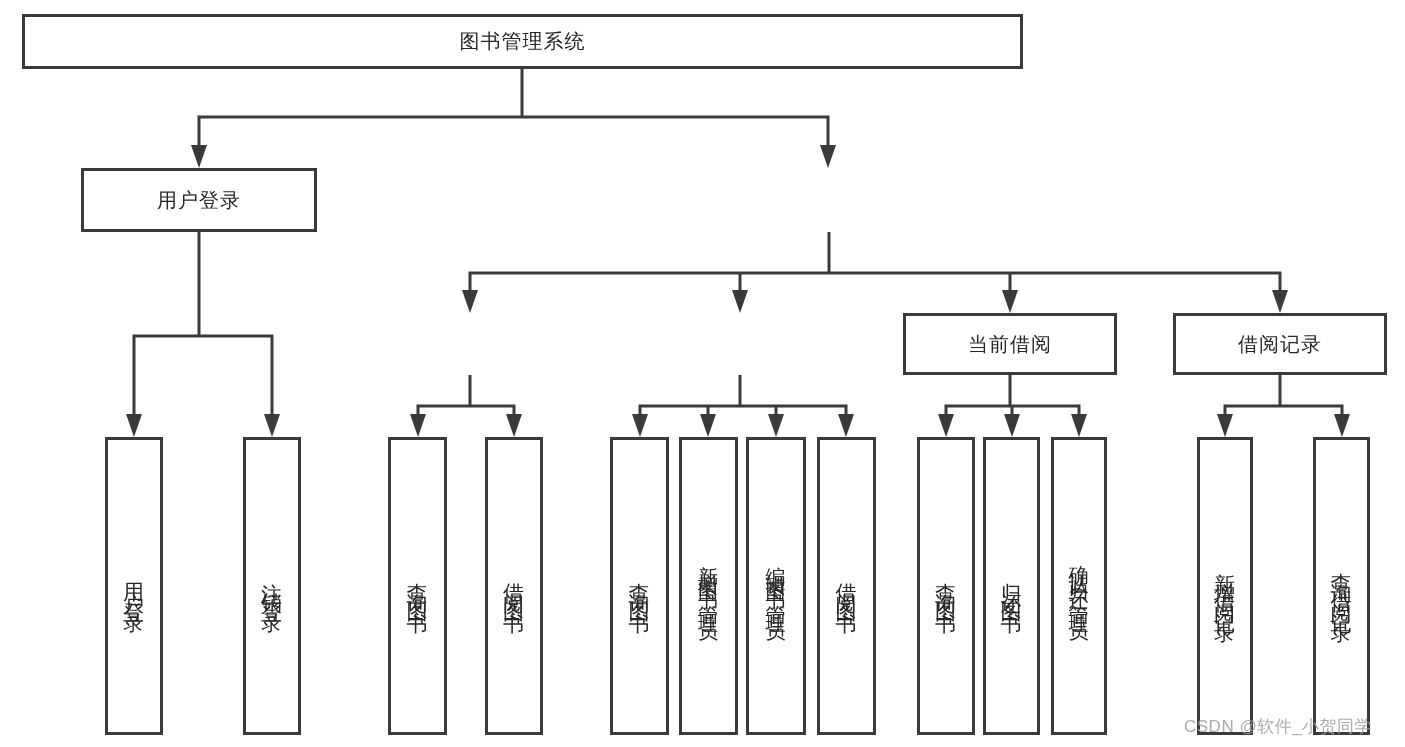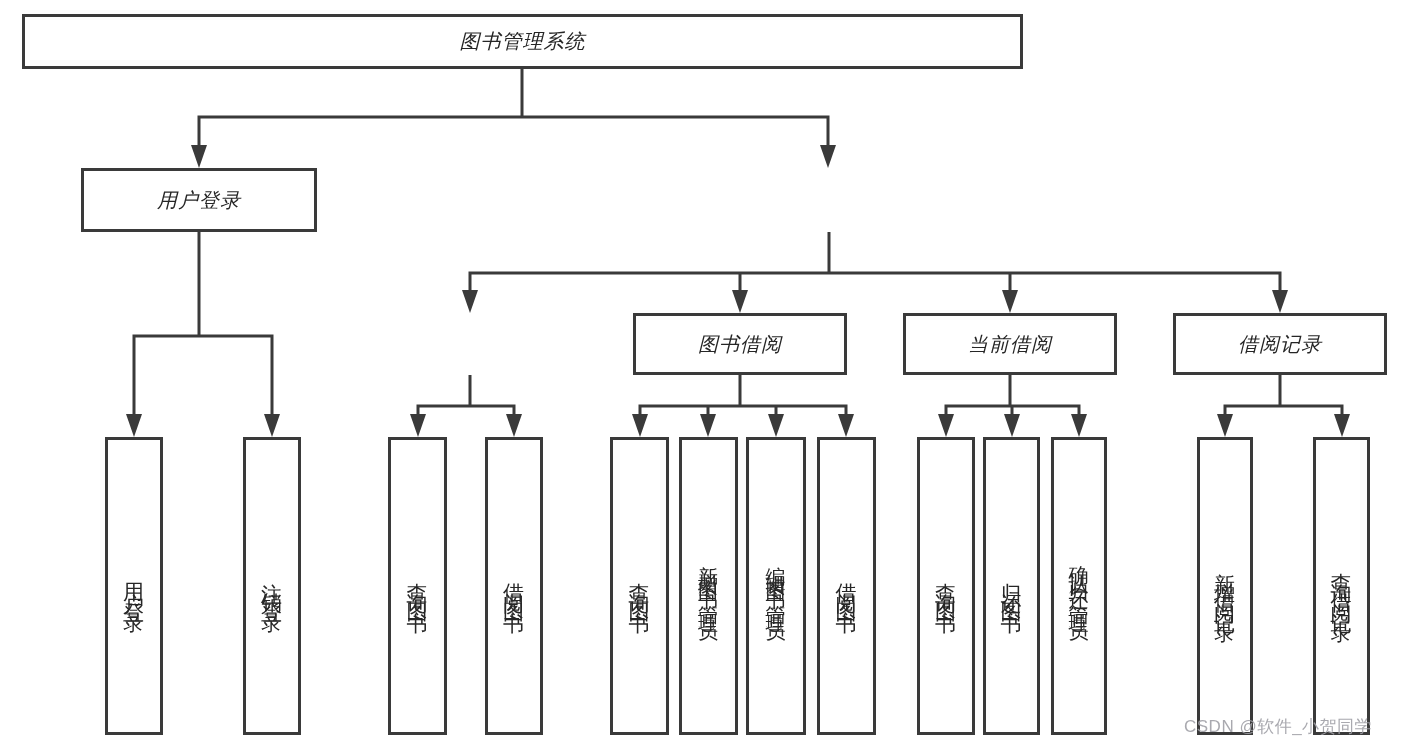--- a/index.html
+++ b/index.html
@@ -29,21 +29,20 @@
     display: flex;
     align-items: center;
     justify-content: center;
     color: #262626;
     z-index: 2;
   }
   .h {
     font-size: 20px;
     letter-spacing: 1px;
     white-space: nowrap;
-    font-style: italic;
   }
   .v {
     writing-mode: vertical-rl;
     text-orientation: mixed;
     font-size: 21px;
     letter-spacing: 10px;
     line-height: 1;
   }
   .v-long {
     letter-spacing: 8px;
@@ -109,21 +108,20 @@
       <polygon points="1071,414 1087,414 1079,437"></polygon>
       <polygon points="1217,414 1233,414 1225,437"></polygon>
       <polygon points="1334,414 1350,414 1342,437"></polygon>
     </g>
   </svg>
 
   <div class="box h" style="left:22px; top:14px; width:1001px; height:55px">图书管理系统</div>
 
   <div class="box h" style="left:81px; top:168px; width:236px; height:64px">用户登录</div>
 
-  <div class="box h" style="left:633px; top:313px; width:214px; height:62px">图书借阅</div>
   <div class="box h" style="left:903px; top:313px; width:214px; height:62px">当前借阅</div>
   <div class="box h" style="left:1173px; top:313px; width:214px; height:62px">借阅记录</div>
 
   <div class="box v" style="left:105px; top:437px; width:58px; height:298px">用户登录</div>
   <div class="box v" style="left:243px; top:437px; width:58px; height:298px">注销登录</div>
 
   <div class="box v" style="left:388px; top:437px; width:59px; height:298px">查询图书</div>
   <div class="box v" style="left:485px; top:437px; width:58px; height:298px">借阅图书</div>
 
   <div class="box v" style="left:610px; top:437px; width:59px; height:298px">查询图书</div>

